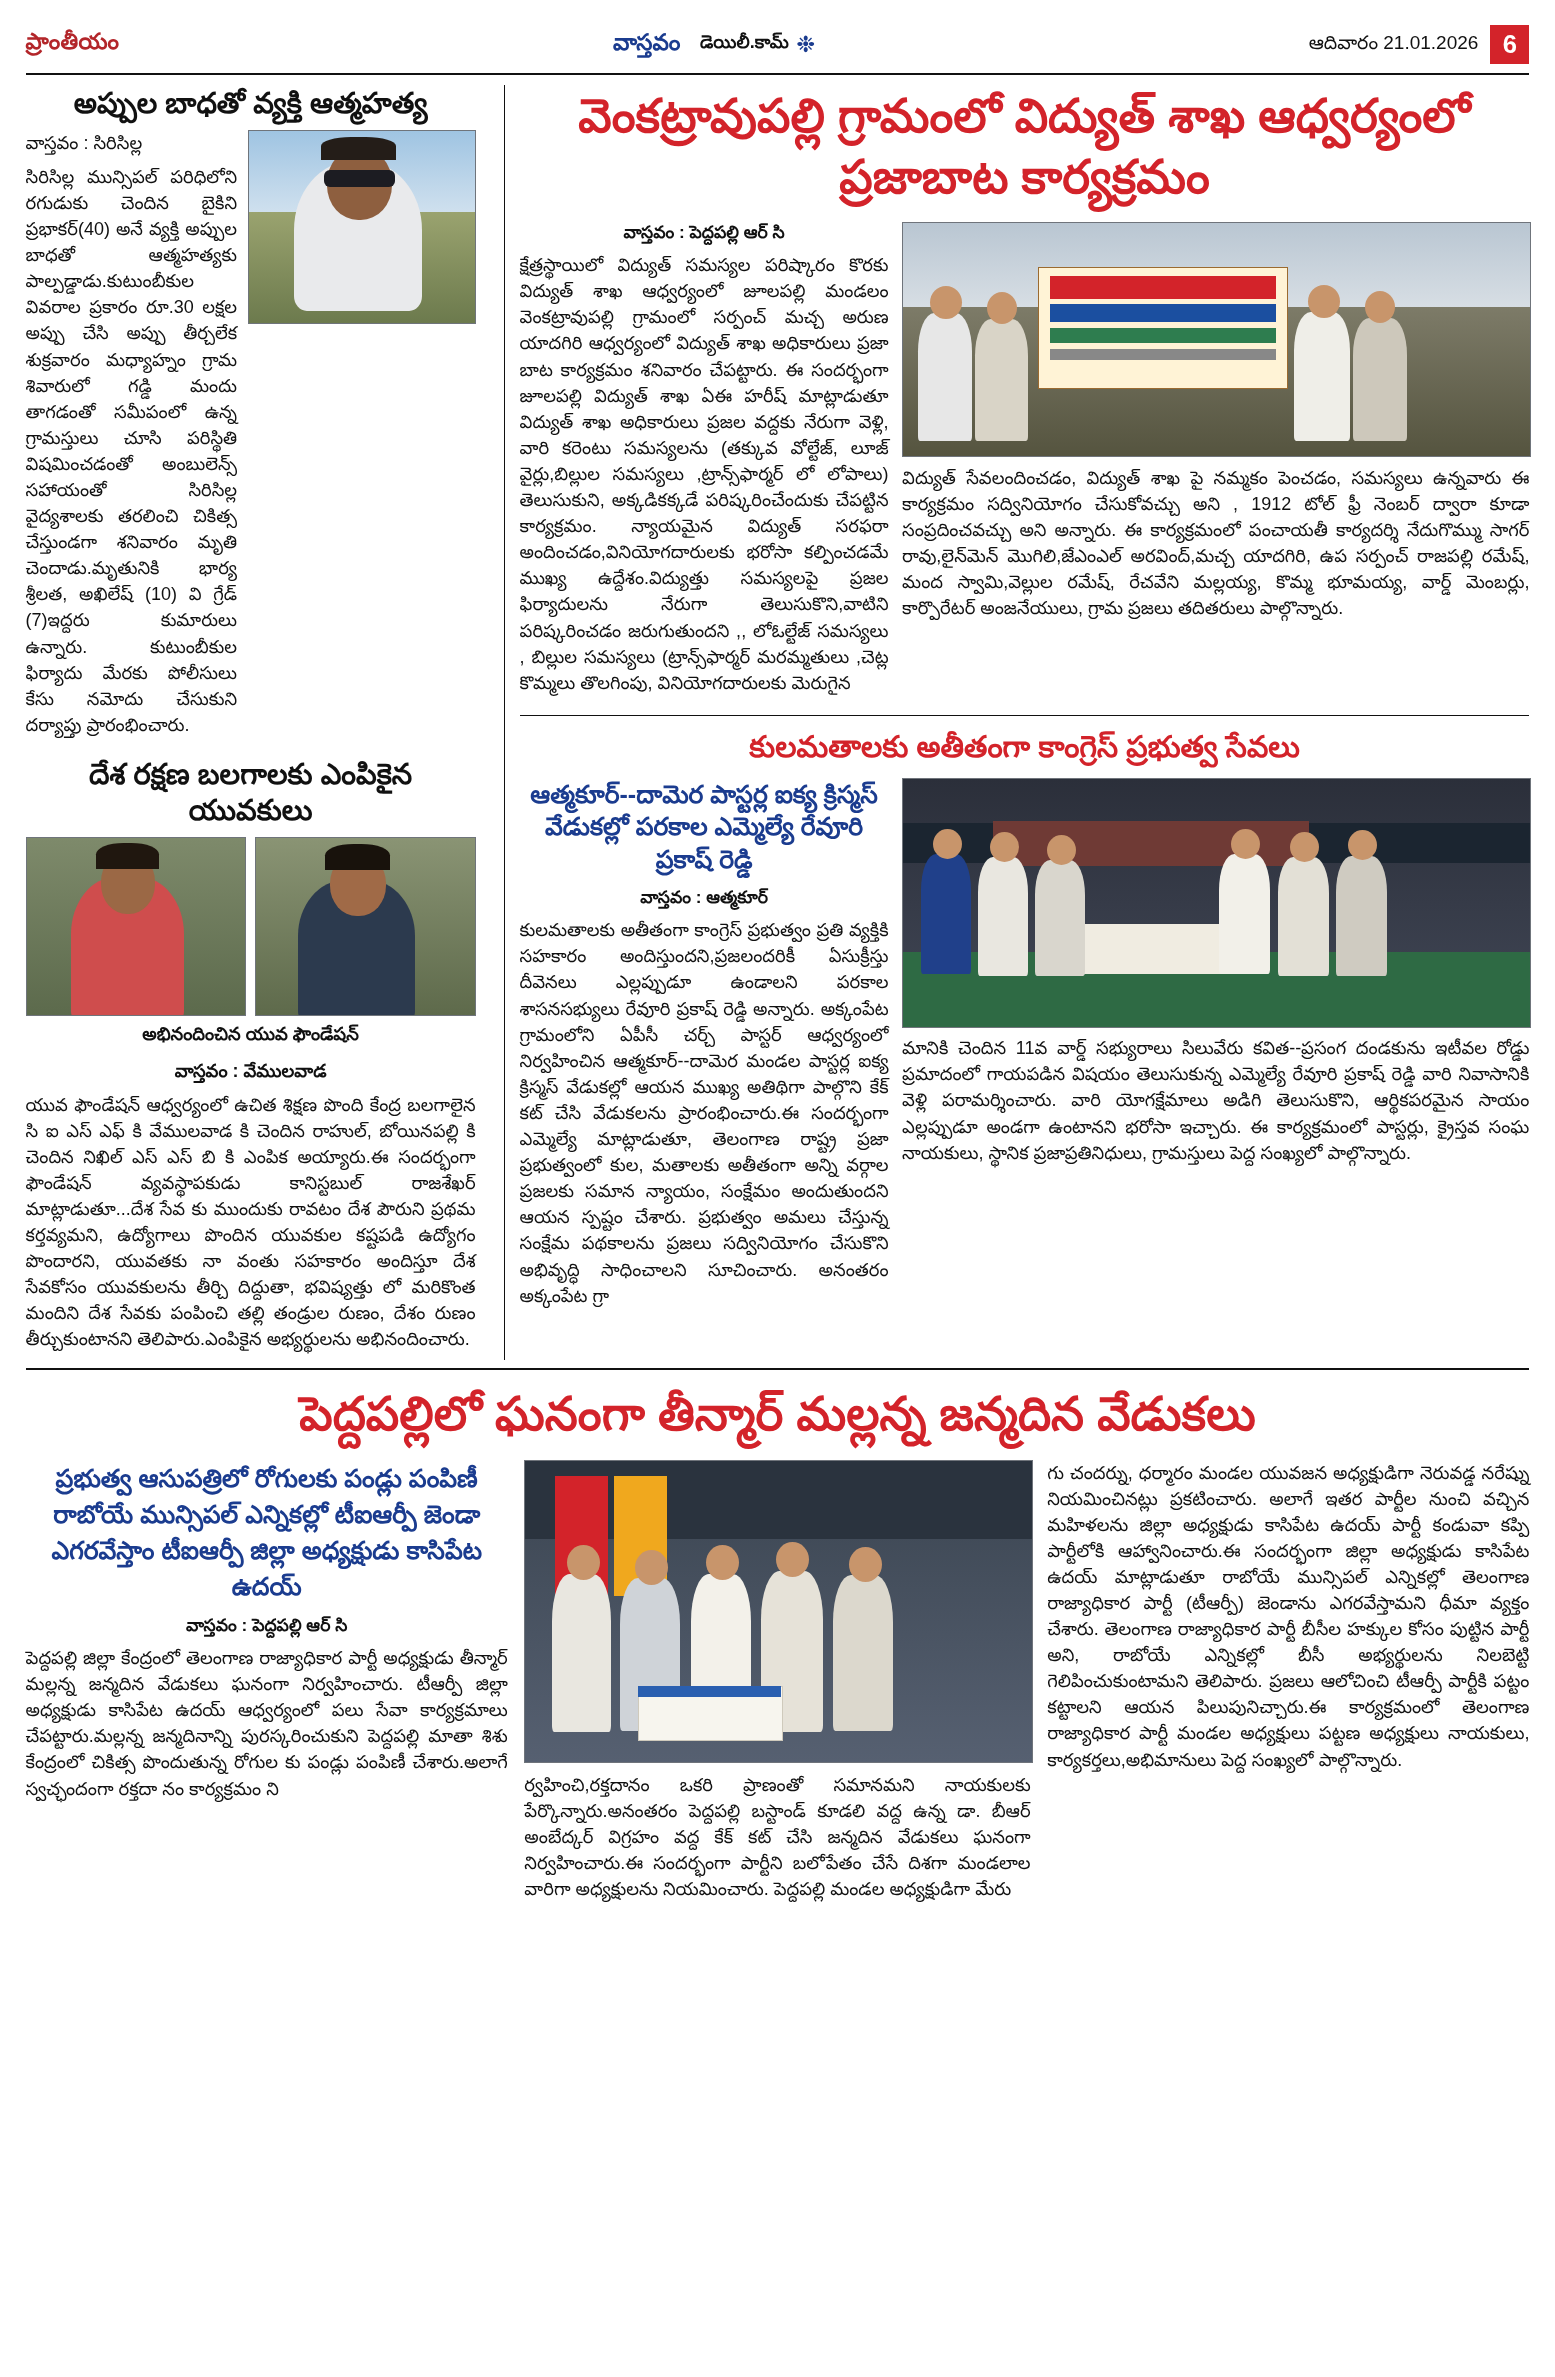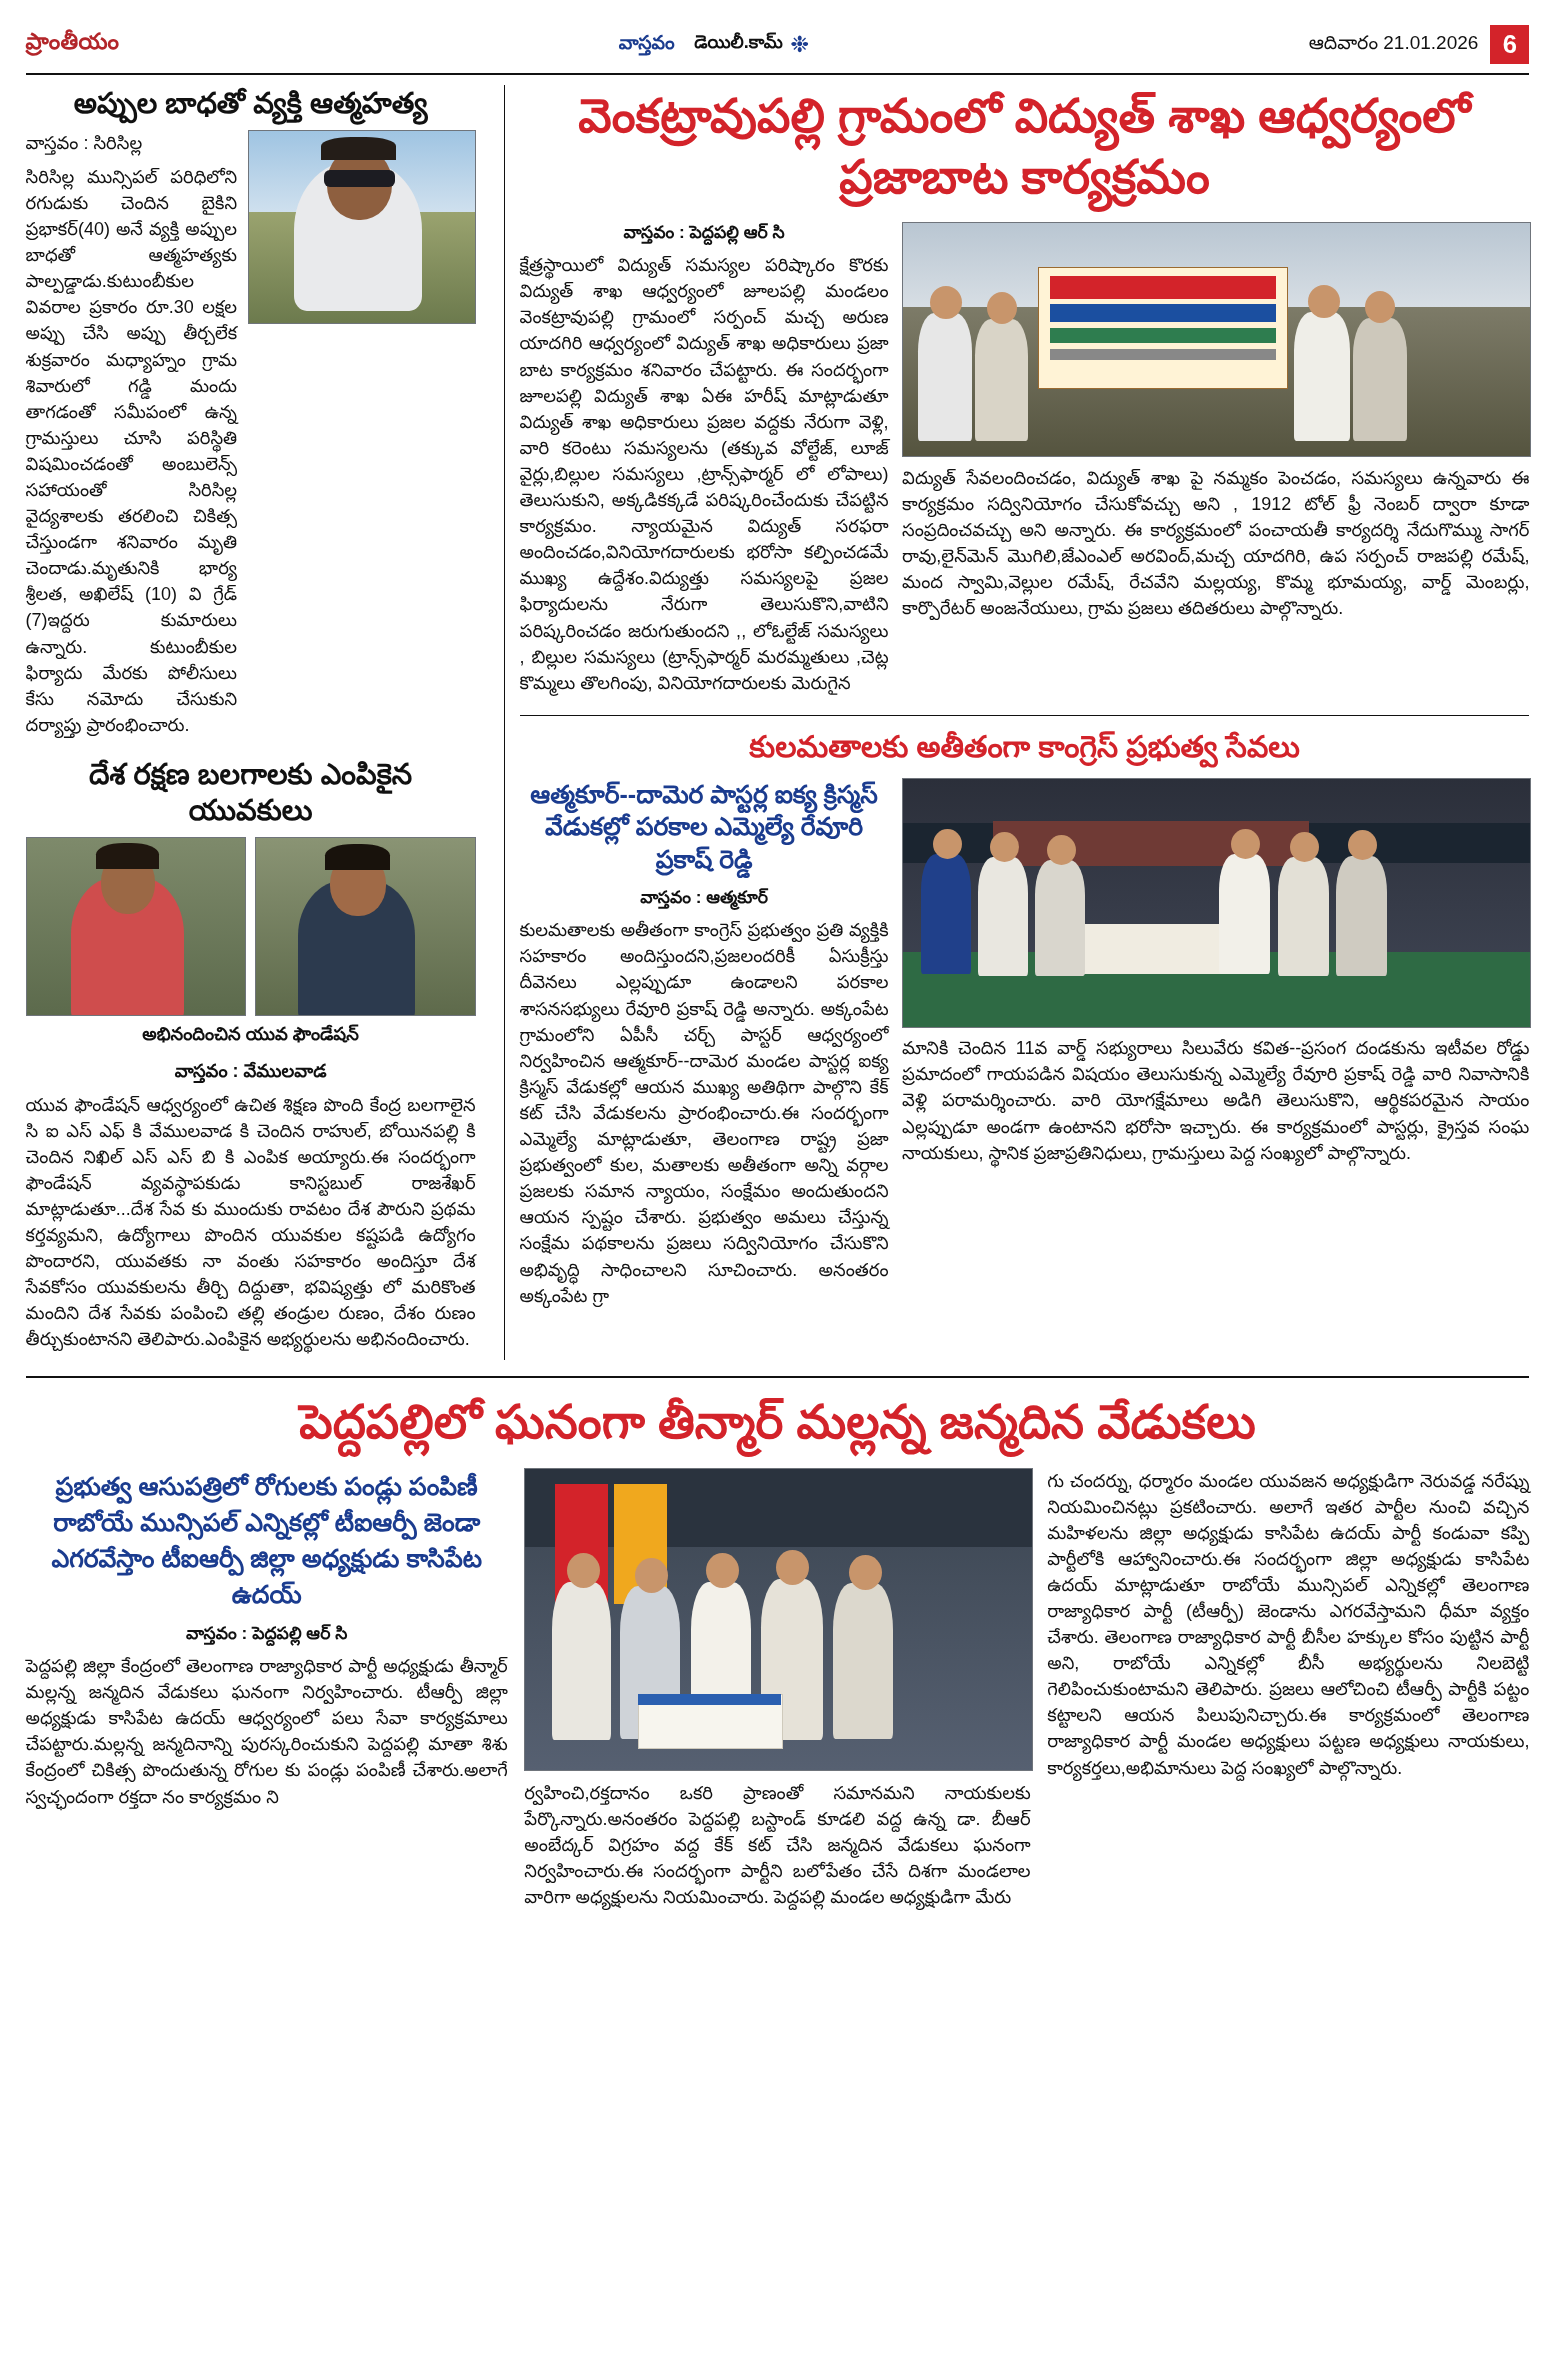--- a/index.html
+++ b/index.html
@@ -36,21 +36,21 @@
     color: #b3262a;
     font-weight: bold;
     letter-spacing: 0.4px;
   }
   .mast-center {
     display: flex;
     align-items: center;
     gap: 7.5px;
   }
   .mast-title {
-    font-size: 19px;
+    font-size: 23px;
     font-weight: bold;
     color: #1b3c8f;
   }
   .mast-sub {
     font-size: 18px;
     font-weight: bold;
     color: #111;
     margin-left: 12px;
   }
   .mast-bird {
@@ -227,21 +227,21 @@
   }
   .photo-cake {
     width: 100%;
     height: 248px;
     margin-bottom: 7.5px;
   }
 
   
   .bottom {
     border-top: 2.3px solid #111;
-    margin-top: 16px;
+    margin-top: 8px;
     padding-top: 13.5px;
   }
   .bottom-cols {
     display: flex;
     gap: 16.6px;
     margin-top: 6px;
     justify-content: space-between;
   }
   .b-col {
     flex: 1;

